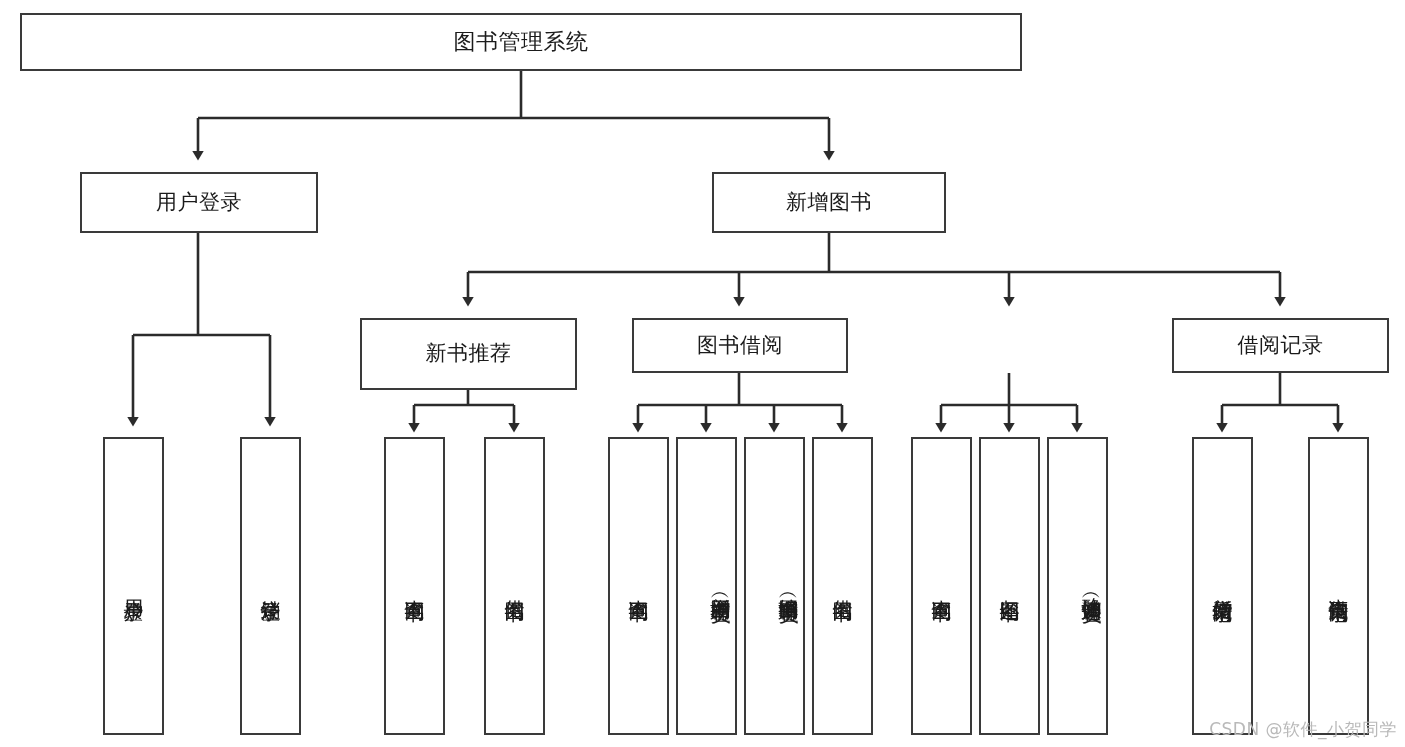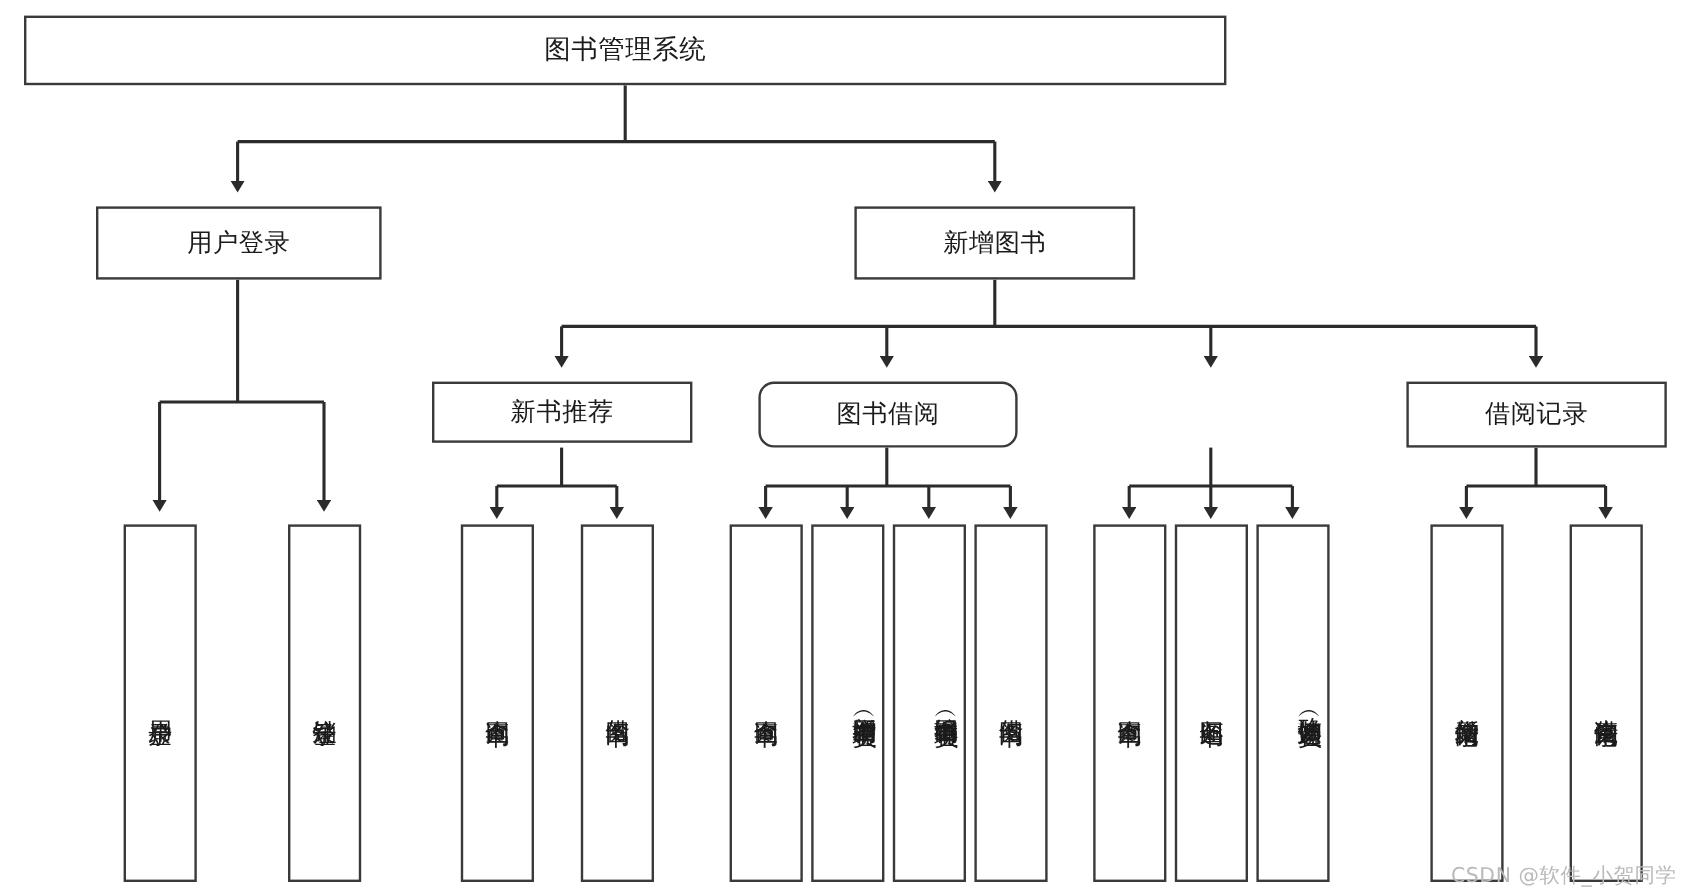--- a/index.html
+++ b/index.html
@@ -126,22 +126,22 @@
       <path d="M1222,405 L1222,424" marker-end="url(#arrow)"></path>
       <path d="M1338,405 L1338,424" marker-end="url(#arrow)"></path>
     </g>
   </svg>
 
   <div class="node horiz root" style="left:20px; top:13px; width:1002px; height:58px;">图书管理系统</div>
 
   <div class="node horiz" style="left:80px; top:172px; width:238px; height:61px;">用户登录</div>
   <div class="node horiz" style="left:712px; top:172px; width:234px; height:61px;">新增图书</div>
 
-  <div class="node horiz" style="left:360px; top:318px; width:217px; height:51px;">新书推荐</div>
-  <div class="node horiz" style="left:632px; top:318px; width:216px; height:55px;border-radius:13px;">图书借阅</div>
+  <div class="node horiz" style="left:360px; top:318px; width:217px; height:72px;">新书推荐</div>
+  <div class="node horiz" style="left:632px; top:318px; width:216px; height:55px;">图书借阅</div>
   <div class="node horiz" style="left:1172px; top:318px; width:217px; height:55px;">借阅记录</div>
 
   <div class="node leaf center-v" style="left:103px; top:437px; width:61px; height:298px;">用户登录</div>
   <div class="node leaf center-v" style="left:240px; top:437px; width:61px; height:298px;">注销登录</div>
 
   <div class="node leaf center-v" style="left:384px; top:437px; width:61px; height:298px;">查询图书</div>
   <div class="node leaf center-v" style="left:484px; top:437px; width:61px; height:298px;">借阅图书</div>
 
   <div class="node leaf center-v" style="left:608px; top:437px; width:61px; height:298px;">查询图书</div>
   <div class="node leaf" style="left:676px; top:437px; width:61px; height:298px;">新增图书（管理员）</div>

